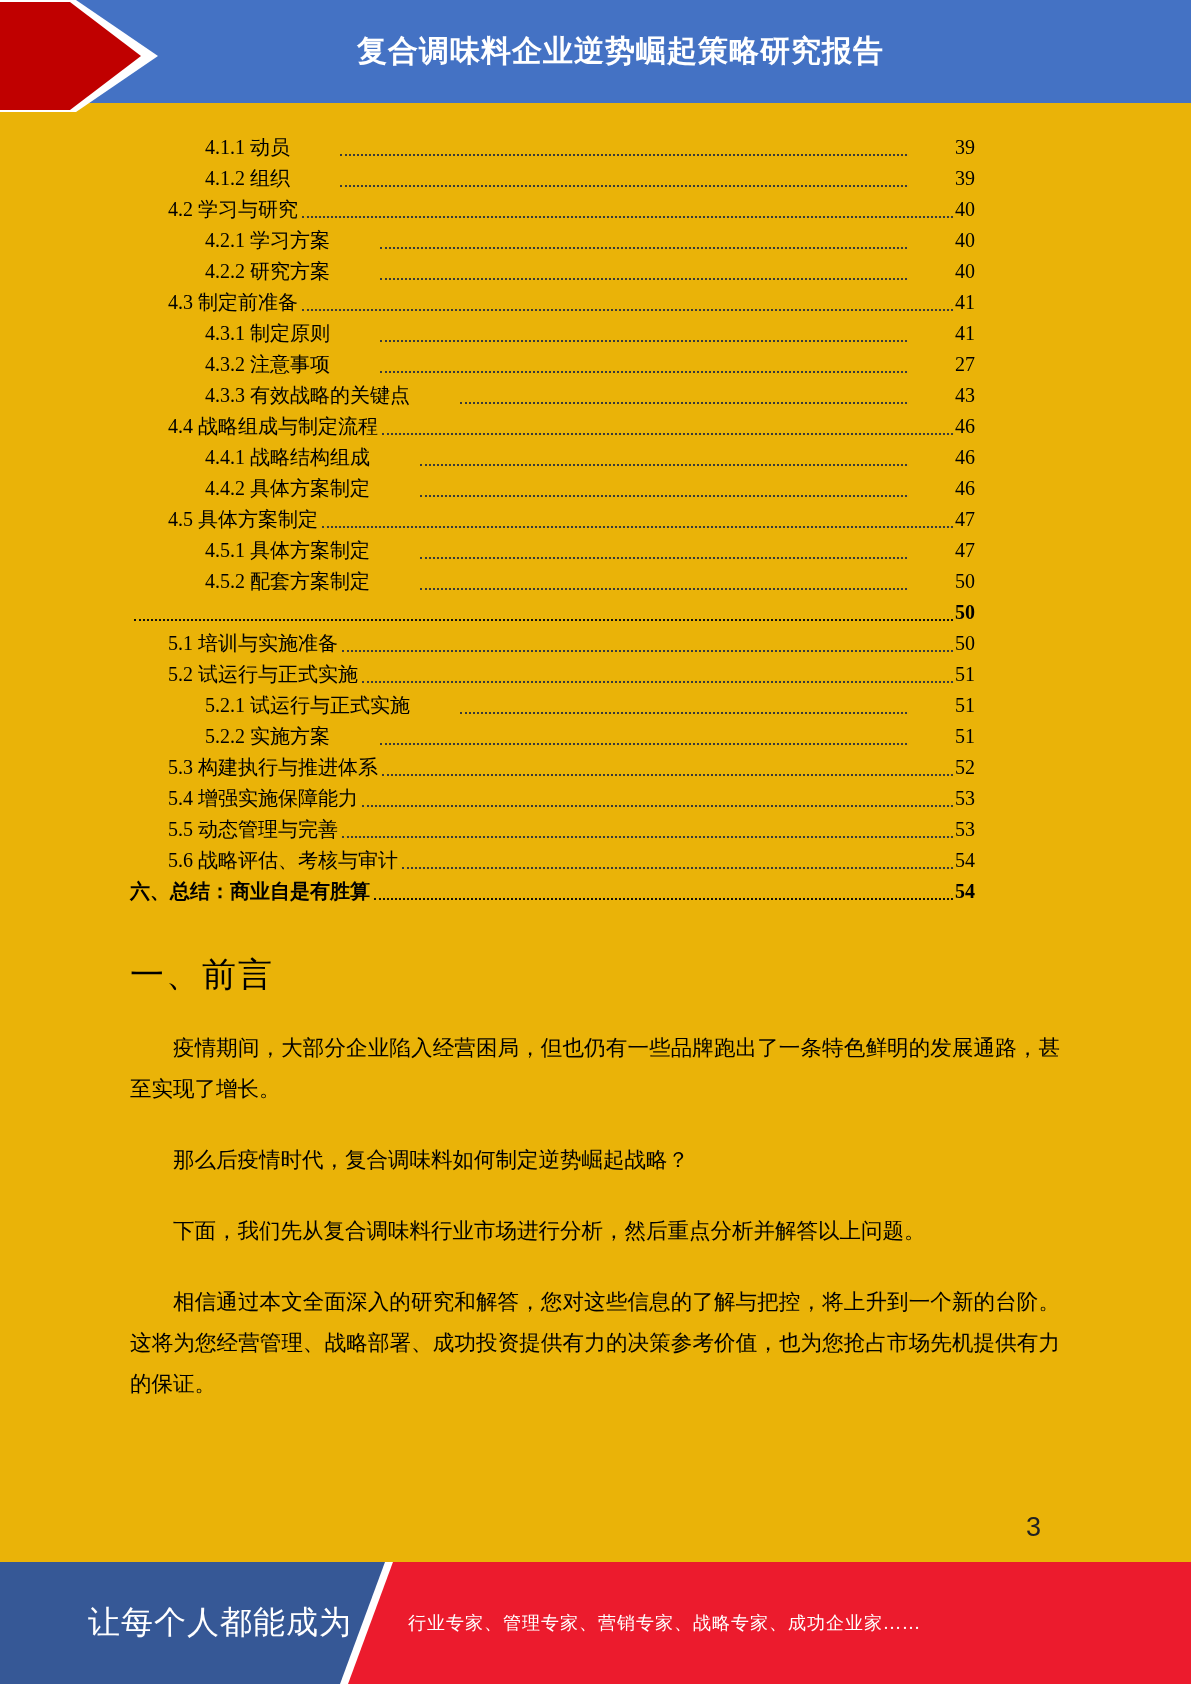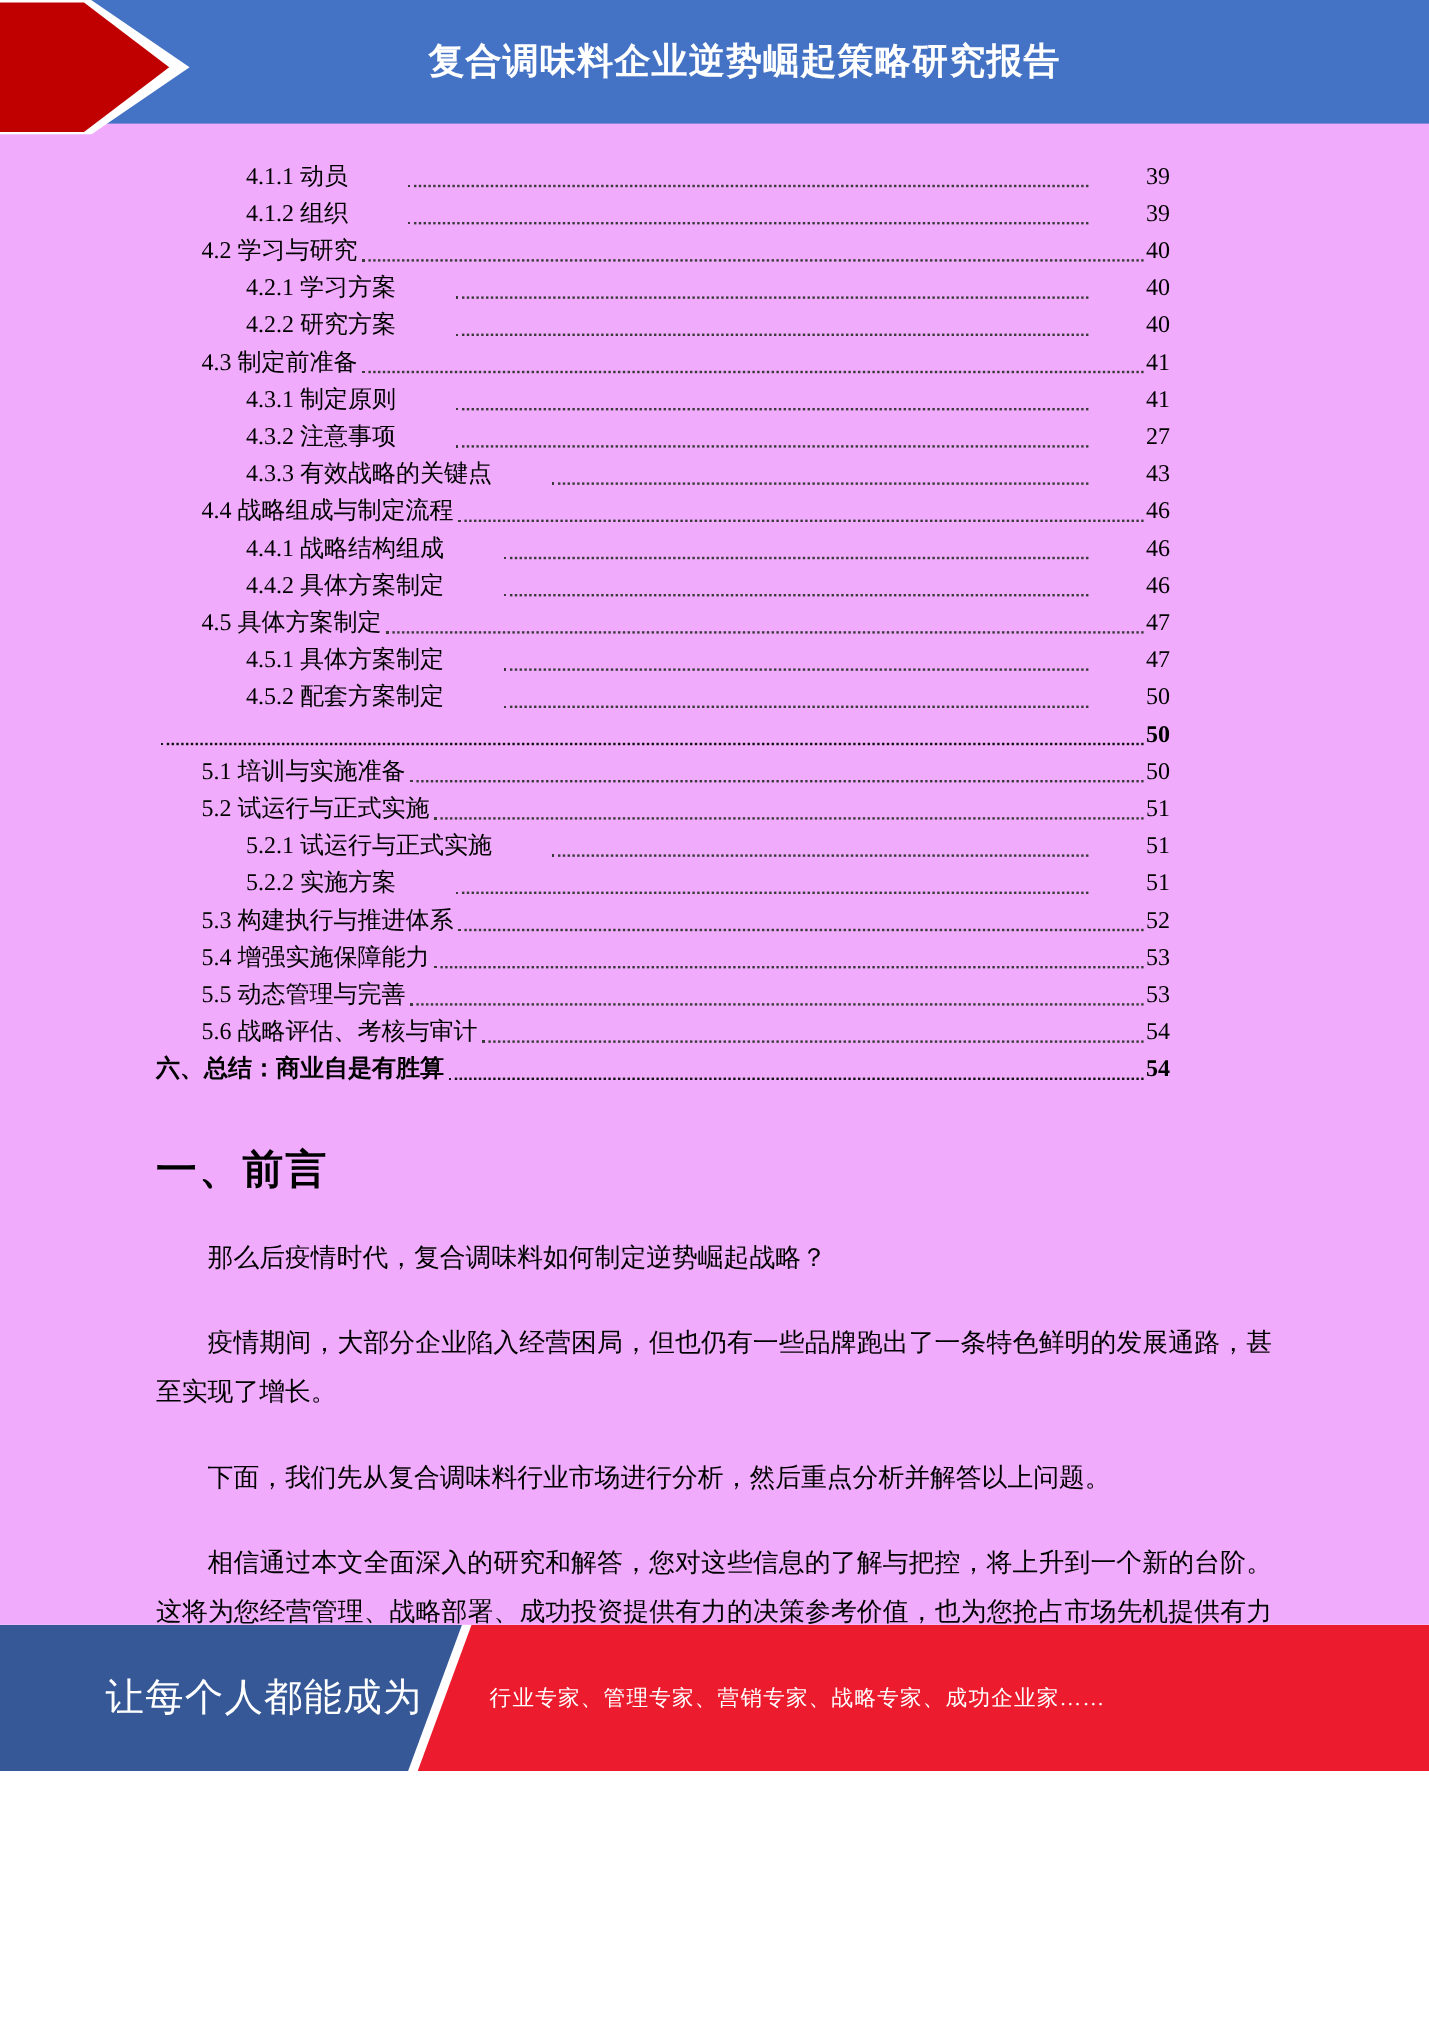--- a/index.html
+++ b/index.html
@@ -1,20 +1,20 @@
 <!DOCTYPE html>
 <html><head>
 <meta charset="utf-8">
 <style>
   html, body { margin: 0; padding: 0; background: #ffffff; }
   .page {
     position: relative;
     width: 1191px;
-    height: 1476px;
-    background: #f0abfc;
+    height: 1684px;
+    background: #eab308;
     overflow: hidden;
     font-family: "Liberation Serif", "DejaVu Serif", serif;
     color: #111;
   }
 
   
   .banner {
     position: relative;
     width: 100%;
     height: 103px;
@@ -65,21 +65,21 @@
     min-width: 20px;
   }
   .toc-row.bold .toc-leader { border-bottom: 2.5px dotted #111; }
   .toc-page { white-space: nowrap; }
 
   
   .section-heading {
     margin: 46px 0 0 130px;
     font-family: "Liberation Sans", "DejaVu Sans", sans-serif;
     font-size: 34px;
-    font-weight: bold;
+    font-weight: normal;
     color: #000;
     letter-spacing: 2px;
   }
 
   
   .paragraphs { margin: 30px 131px 0 130px; }
   .body-para {
     margin: 30px 0 0 0;
     font-size: 21.5px;
     line-height: 41px;
@@ -270,22 +270,22 @@
       <div class="toc-row lvl1 bold">
         <span class="toc-label">六、总结：商业自是有胜算</span>
         <span class="toc-leader"></span>
         <span class="toc-page">54</span>
       </div>
     </nav>
 
   <h2 class="section-heading">一、前言</h2>
 
   <div class="paragraphs" id="paragraphs">
+      <p class="body-para">疫情期间，大部分企业陷入经营困局，但也仍有一些品牌跑出了一条特色鲜明的发展通路，甚至实现了增长。</p>
       <p class="body-para">那么后疫情时代，复合调味料如何制定逆势崛起战略？</p>
-      <p class="body-para">疫情期间，大部分企业陷入经营困局，但也仍有一些品牌跑出了一条特色鲜明的发展通路，甚至实现了增长。</p>
       <p class="body-para">下面，我们先从复合调味料行业市场进行分析，然后重点分析并解答以上问题。</p>
       <p class="body-para">相信通过本文全面深入的研究和解答，您对这些信息的了解与把控，将上升到一个新的台阶。这将为您经营管理、战略部署、成功投资提供有力的决策参考价值，也为您抢占市场先机提供有力的保证。</p>
     </div>
 
   <div class="page-number">3</div>
 
   <footer class="footer">
     <div class="footer-blue"></div>
     <div class="footer-red"></div>
     <div class="footer-left">让每个人都能成为</div>

